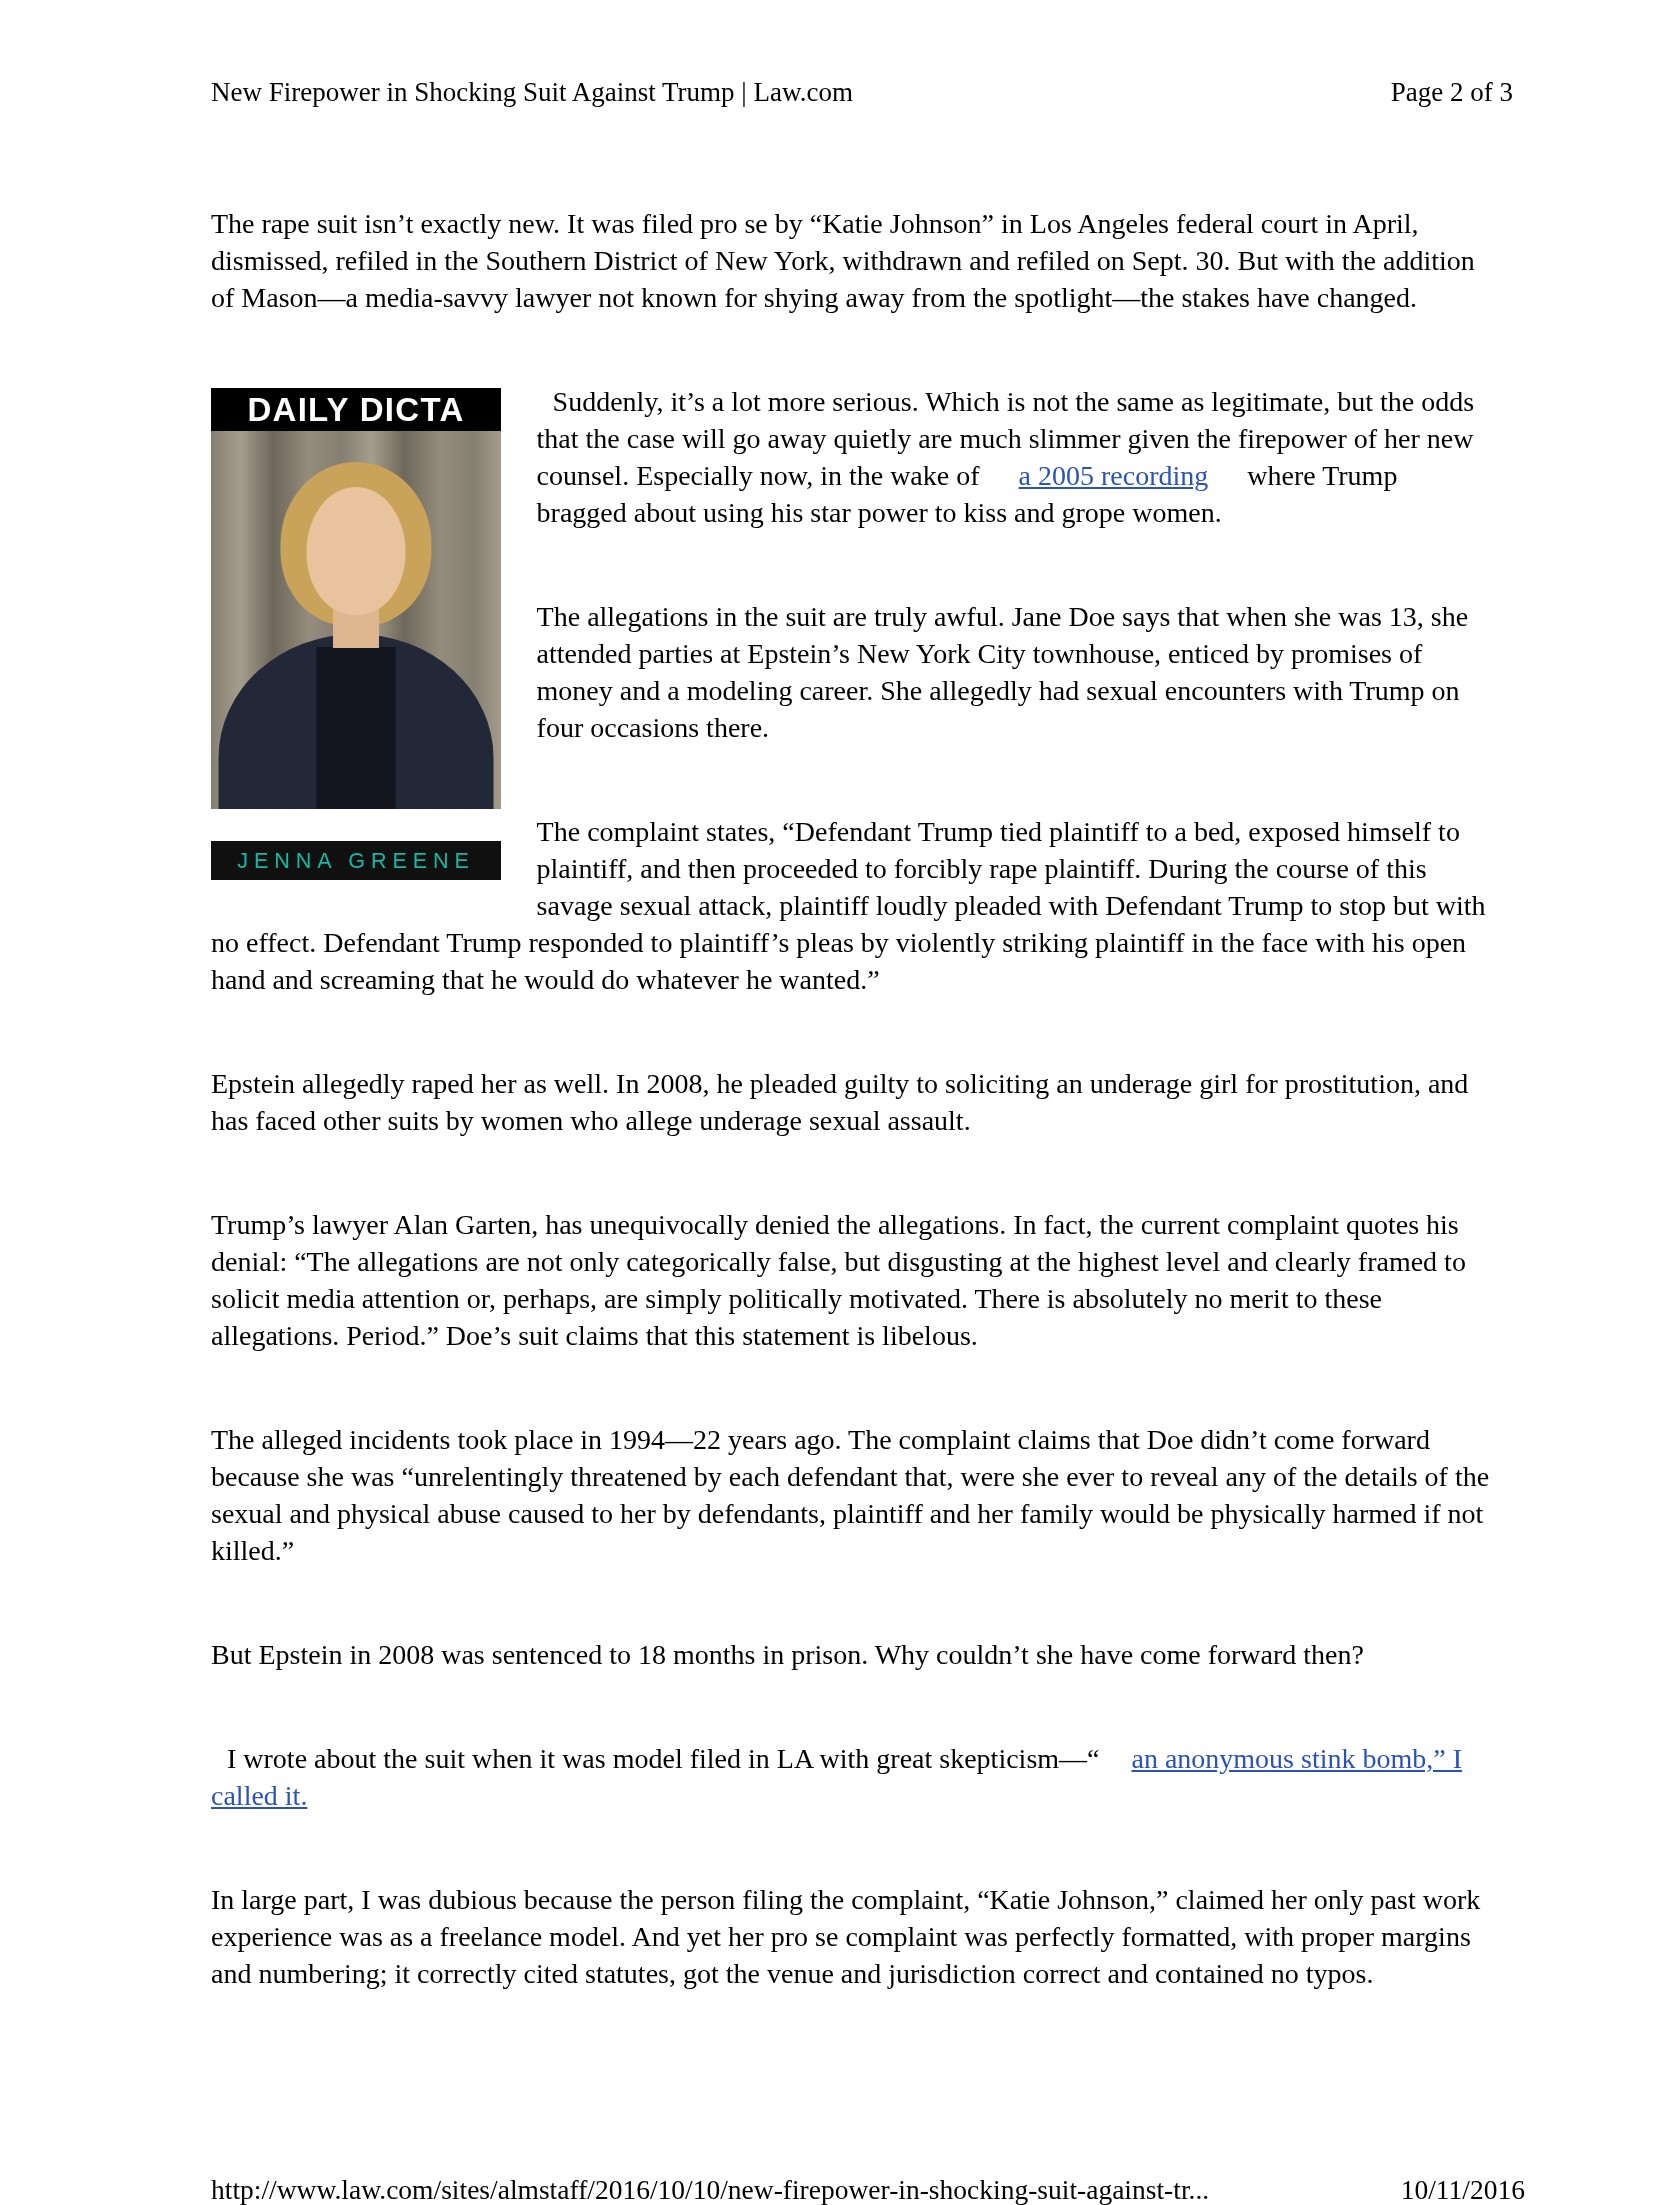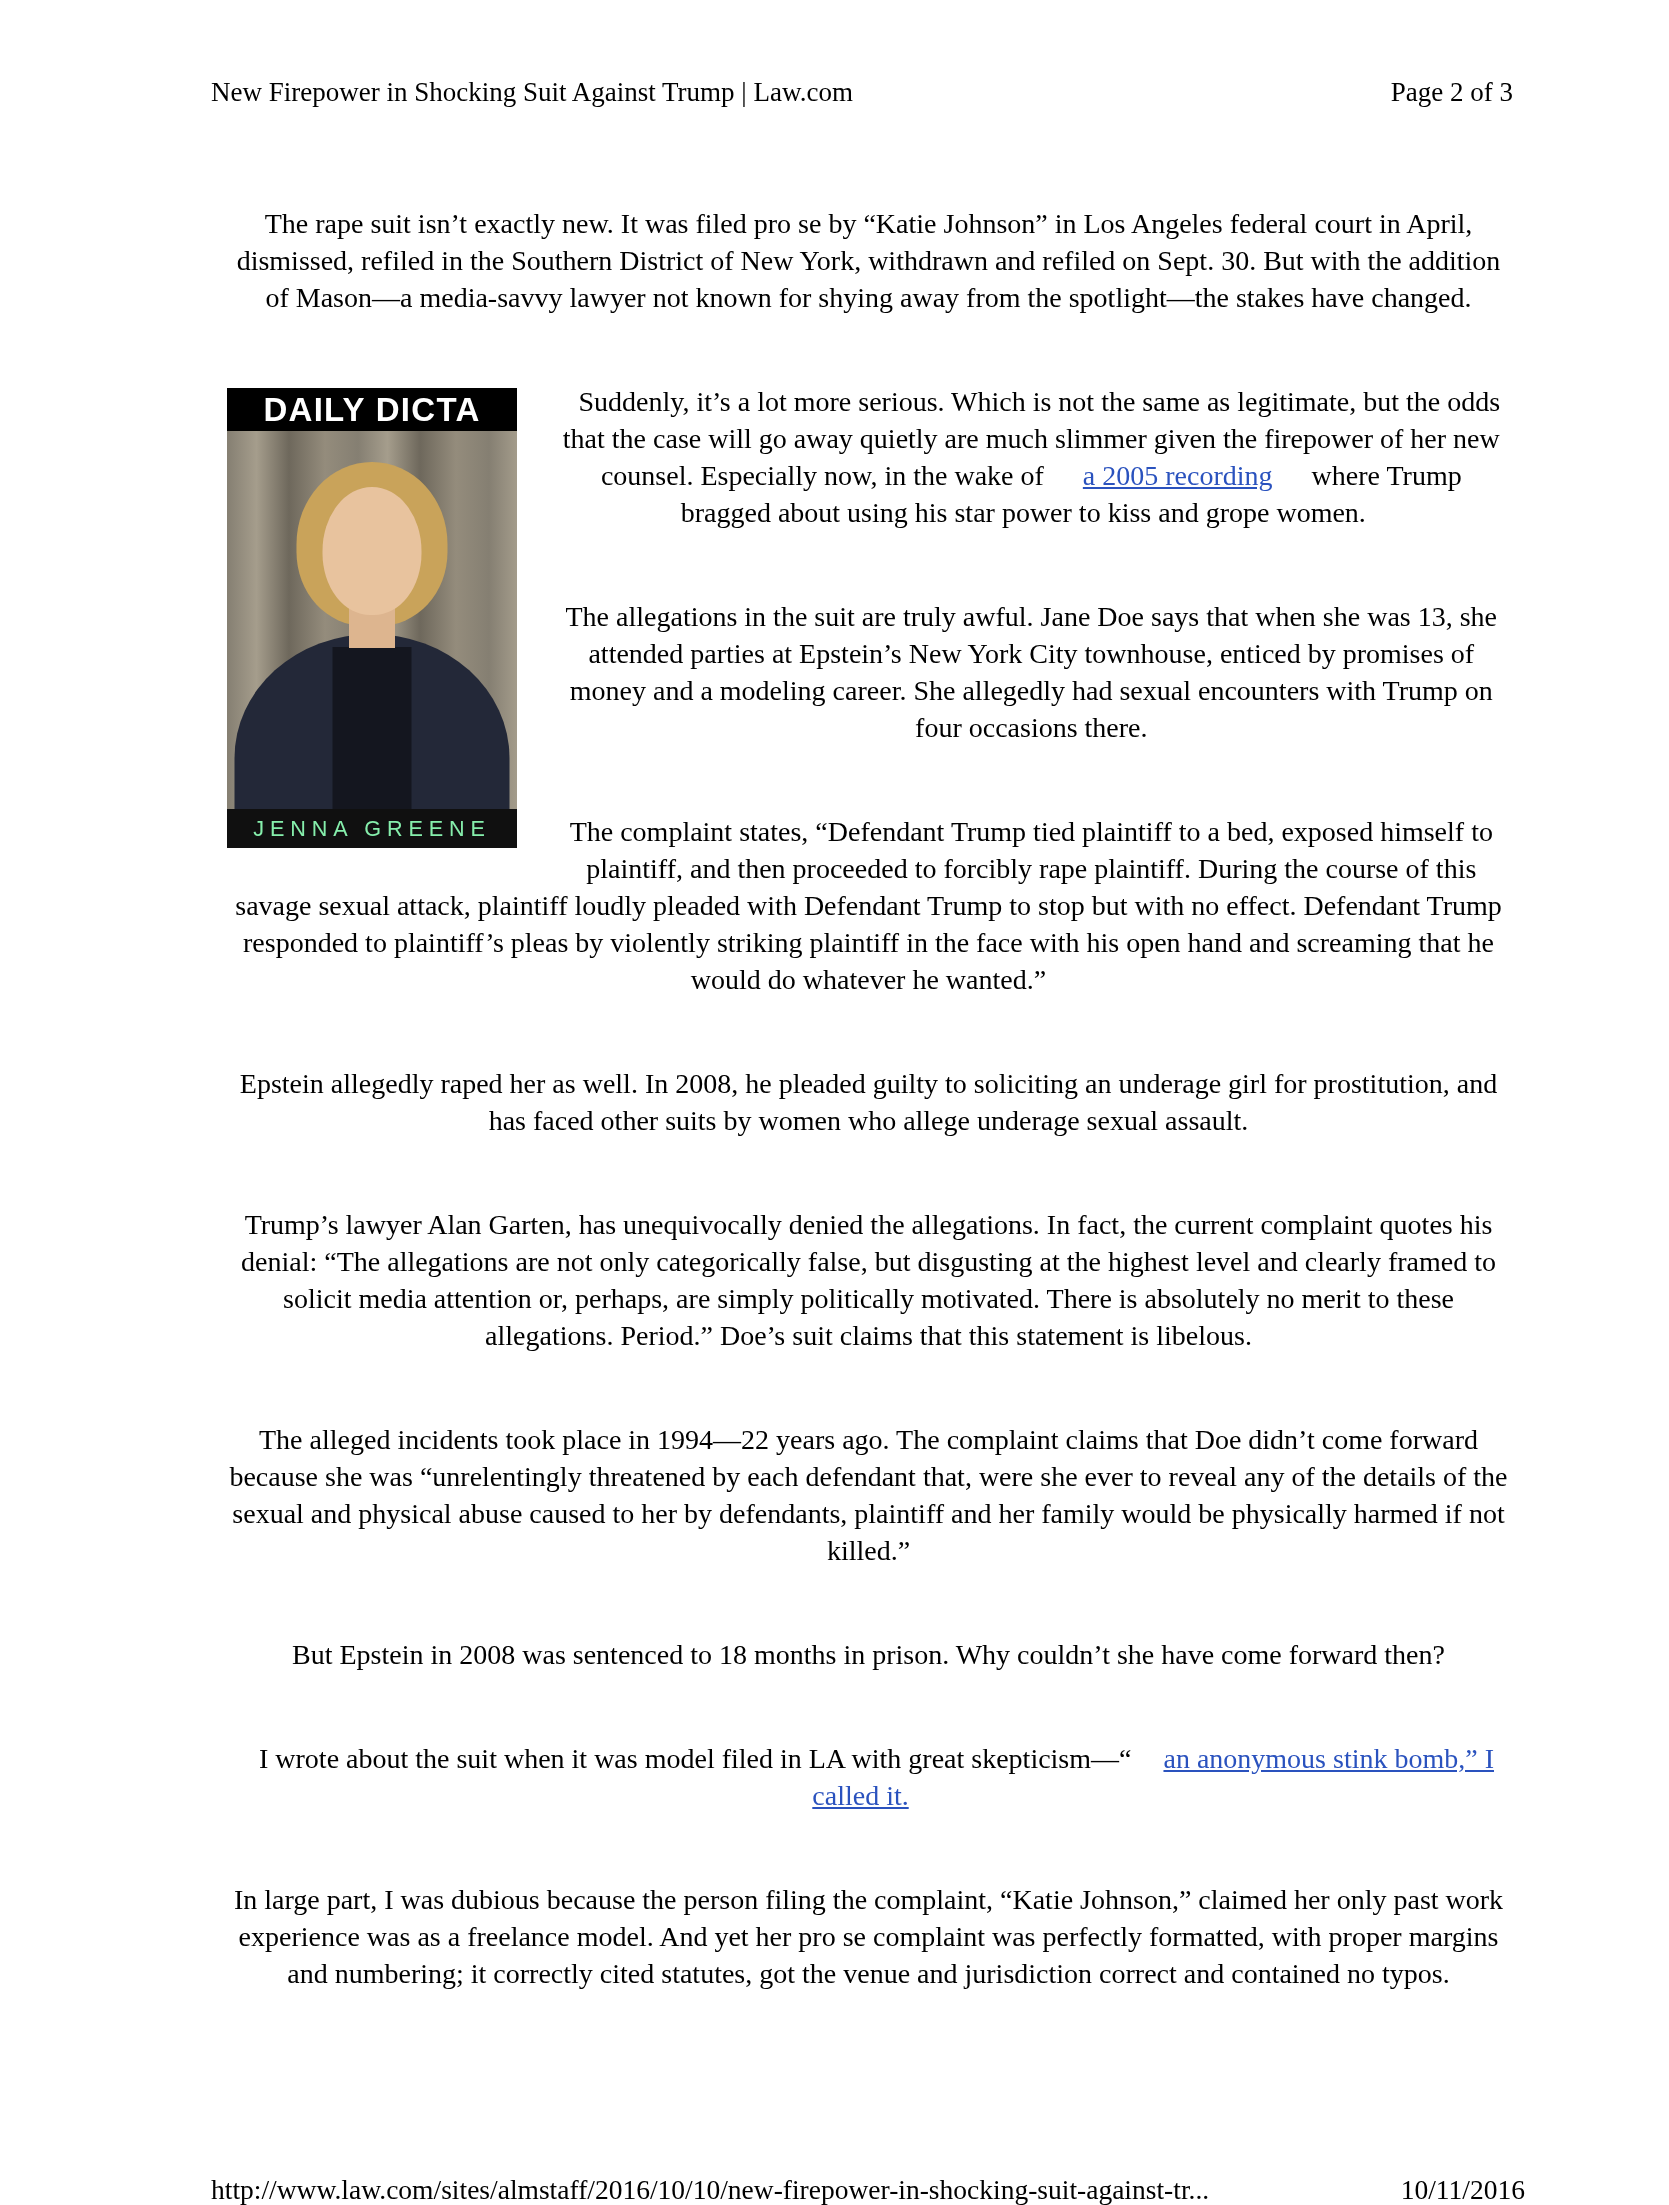--- a/index.html
+++ b/index.html
@@ -23,25 +23,25 @@
     display: flex;
     justify-content: space-between;
     font-size: 27px;
     line-height: 1.2;
   }
 
   
   .content {
     position: absolute;
     top: 141px;
-    left: 163px;
+    left: 147px;
     width: 1347px;
     font-size: 28px;
     line-height: 37px;
-    text-align: center;
+    text-align: left;
   }
   .content p { margin: 0 0 35px 0; }
   a.link {
     color: #2a52be;
     text-decoration: underline;
     cursor: pointer;
   }
 
   
   .photo-block {
@@ -112,27 +112,28 @@
     left: 50%;
     top: 216px;
     transform: translateX(-50%);
     width: 79px;
     height: 164px;
     background: #14161f;
   }
   .photo-caption {
     height: 39px;
     background: #101010;
-    color: #86efac;
+    color: #14b8a6;
     font-family: "Liberation Sans", sans-serif;
     font-size: 21.6px;
     letter-spacing: 5.9px;
     display: flex;
     align-items: center;
     justify-content: center;
+    margin-top: 32px;
   }
 
   
   .footer {
     position: absolute;
     top: 2109px;
     left: 147px;
     right: 144px;
     display: flex;
     justify-content: space-between;

